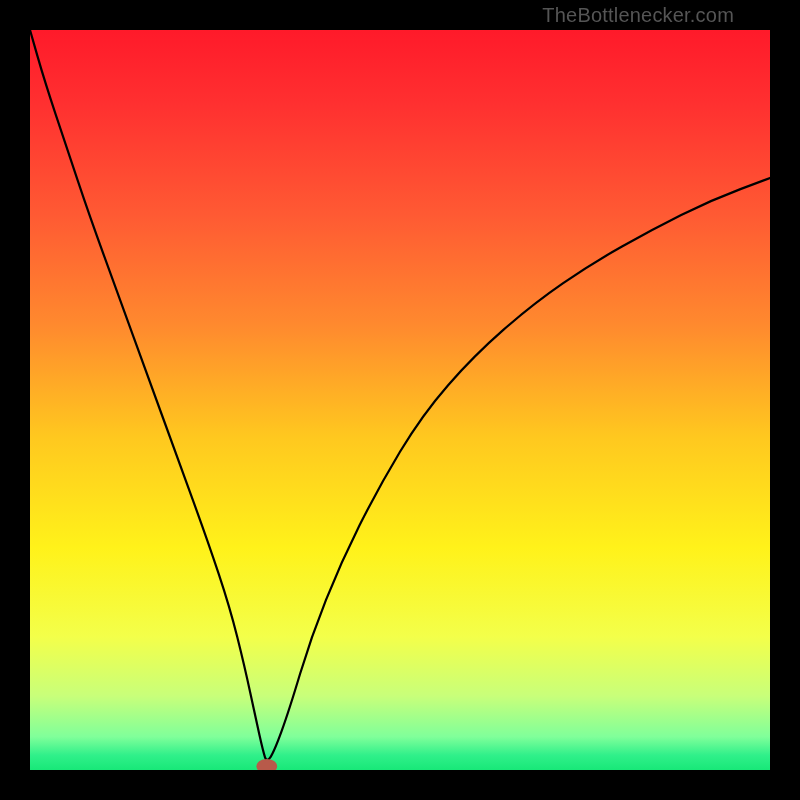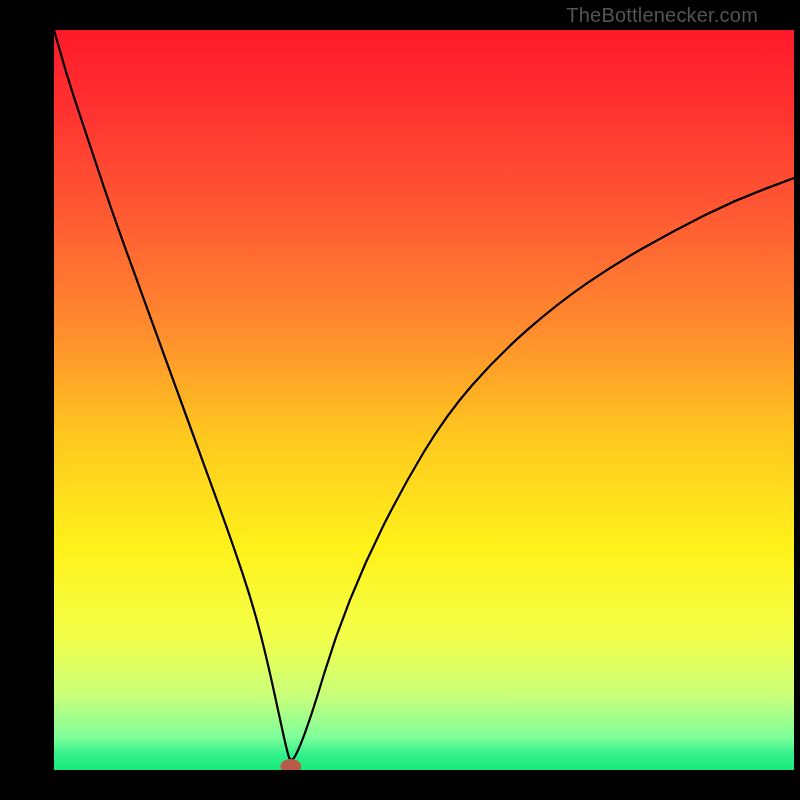--- a/index.html
+++ b/index.html
@@ -9,21 +9,20 @@
     height: 800px;
     overflow: hidden;
     background: #000;
     font-family: Arial, Helvetica, sans-serif;
   }
   .frame {
     position: relative;
     width: 744px;
     height: 800px;
     background: #000;
-    margin-left: 24px;
   }
   .plot {
     position: absolute;
     left: 30px;
     top: 30px;
     width: 740px;
     height: 740px;
     overflow: hidden;
   }
   .watermark {

